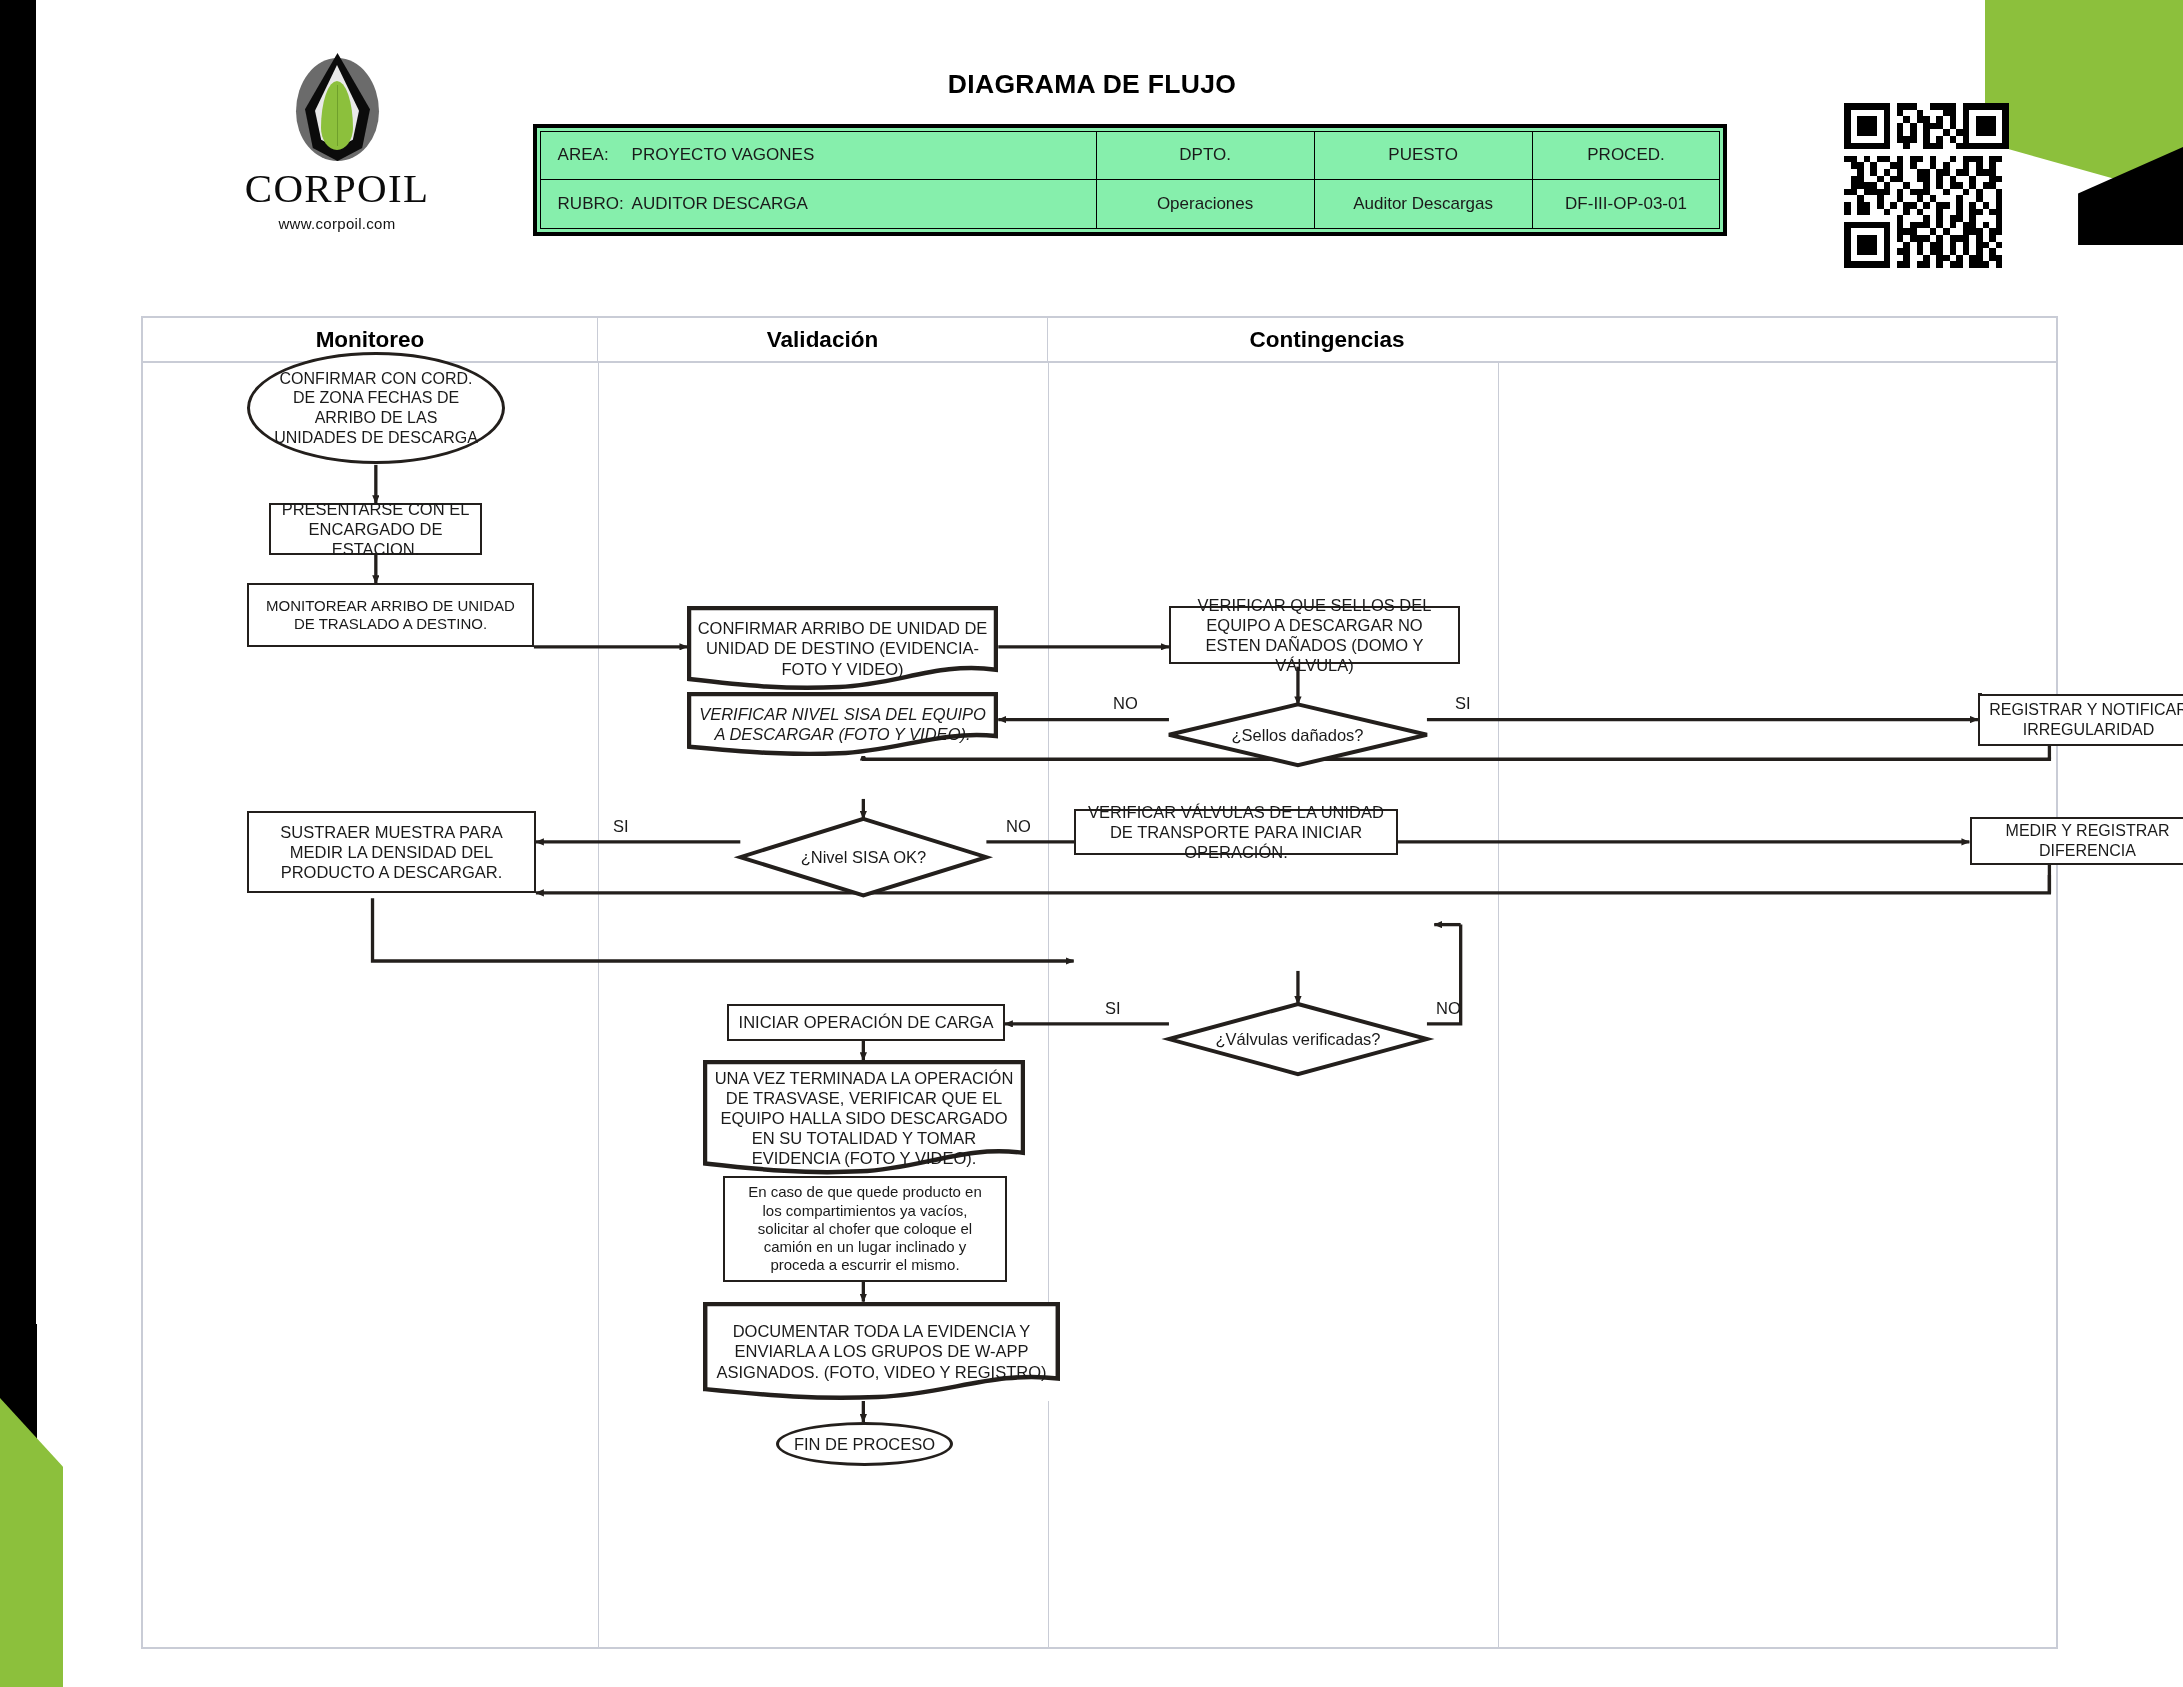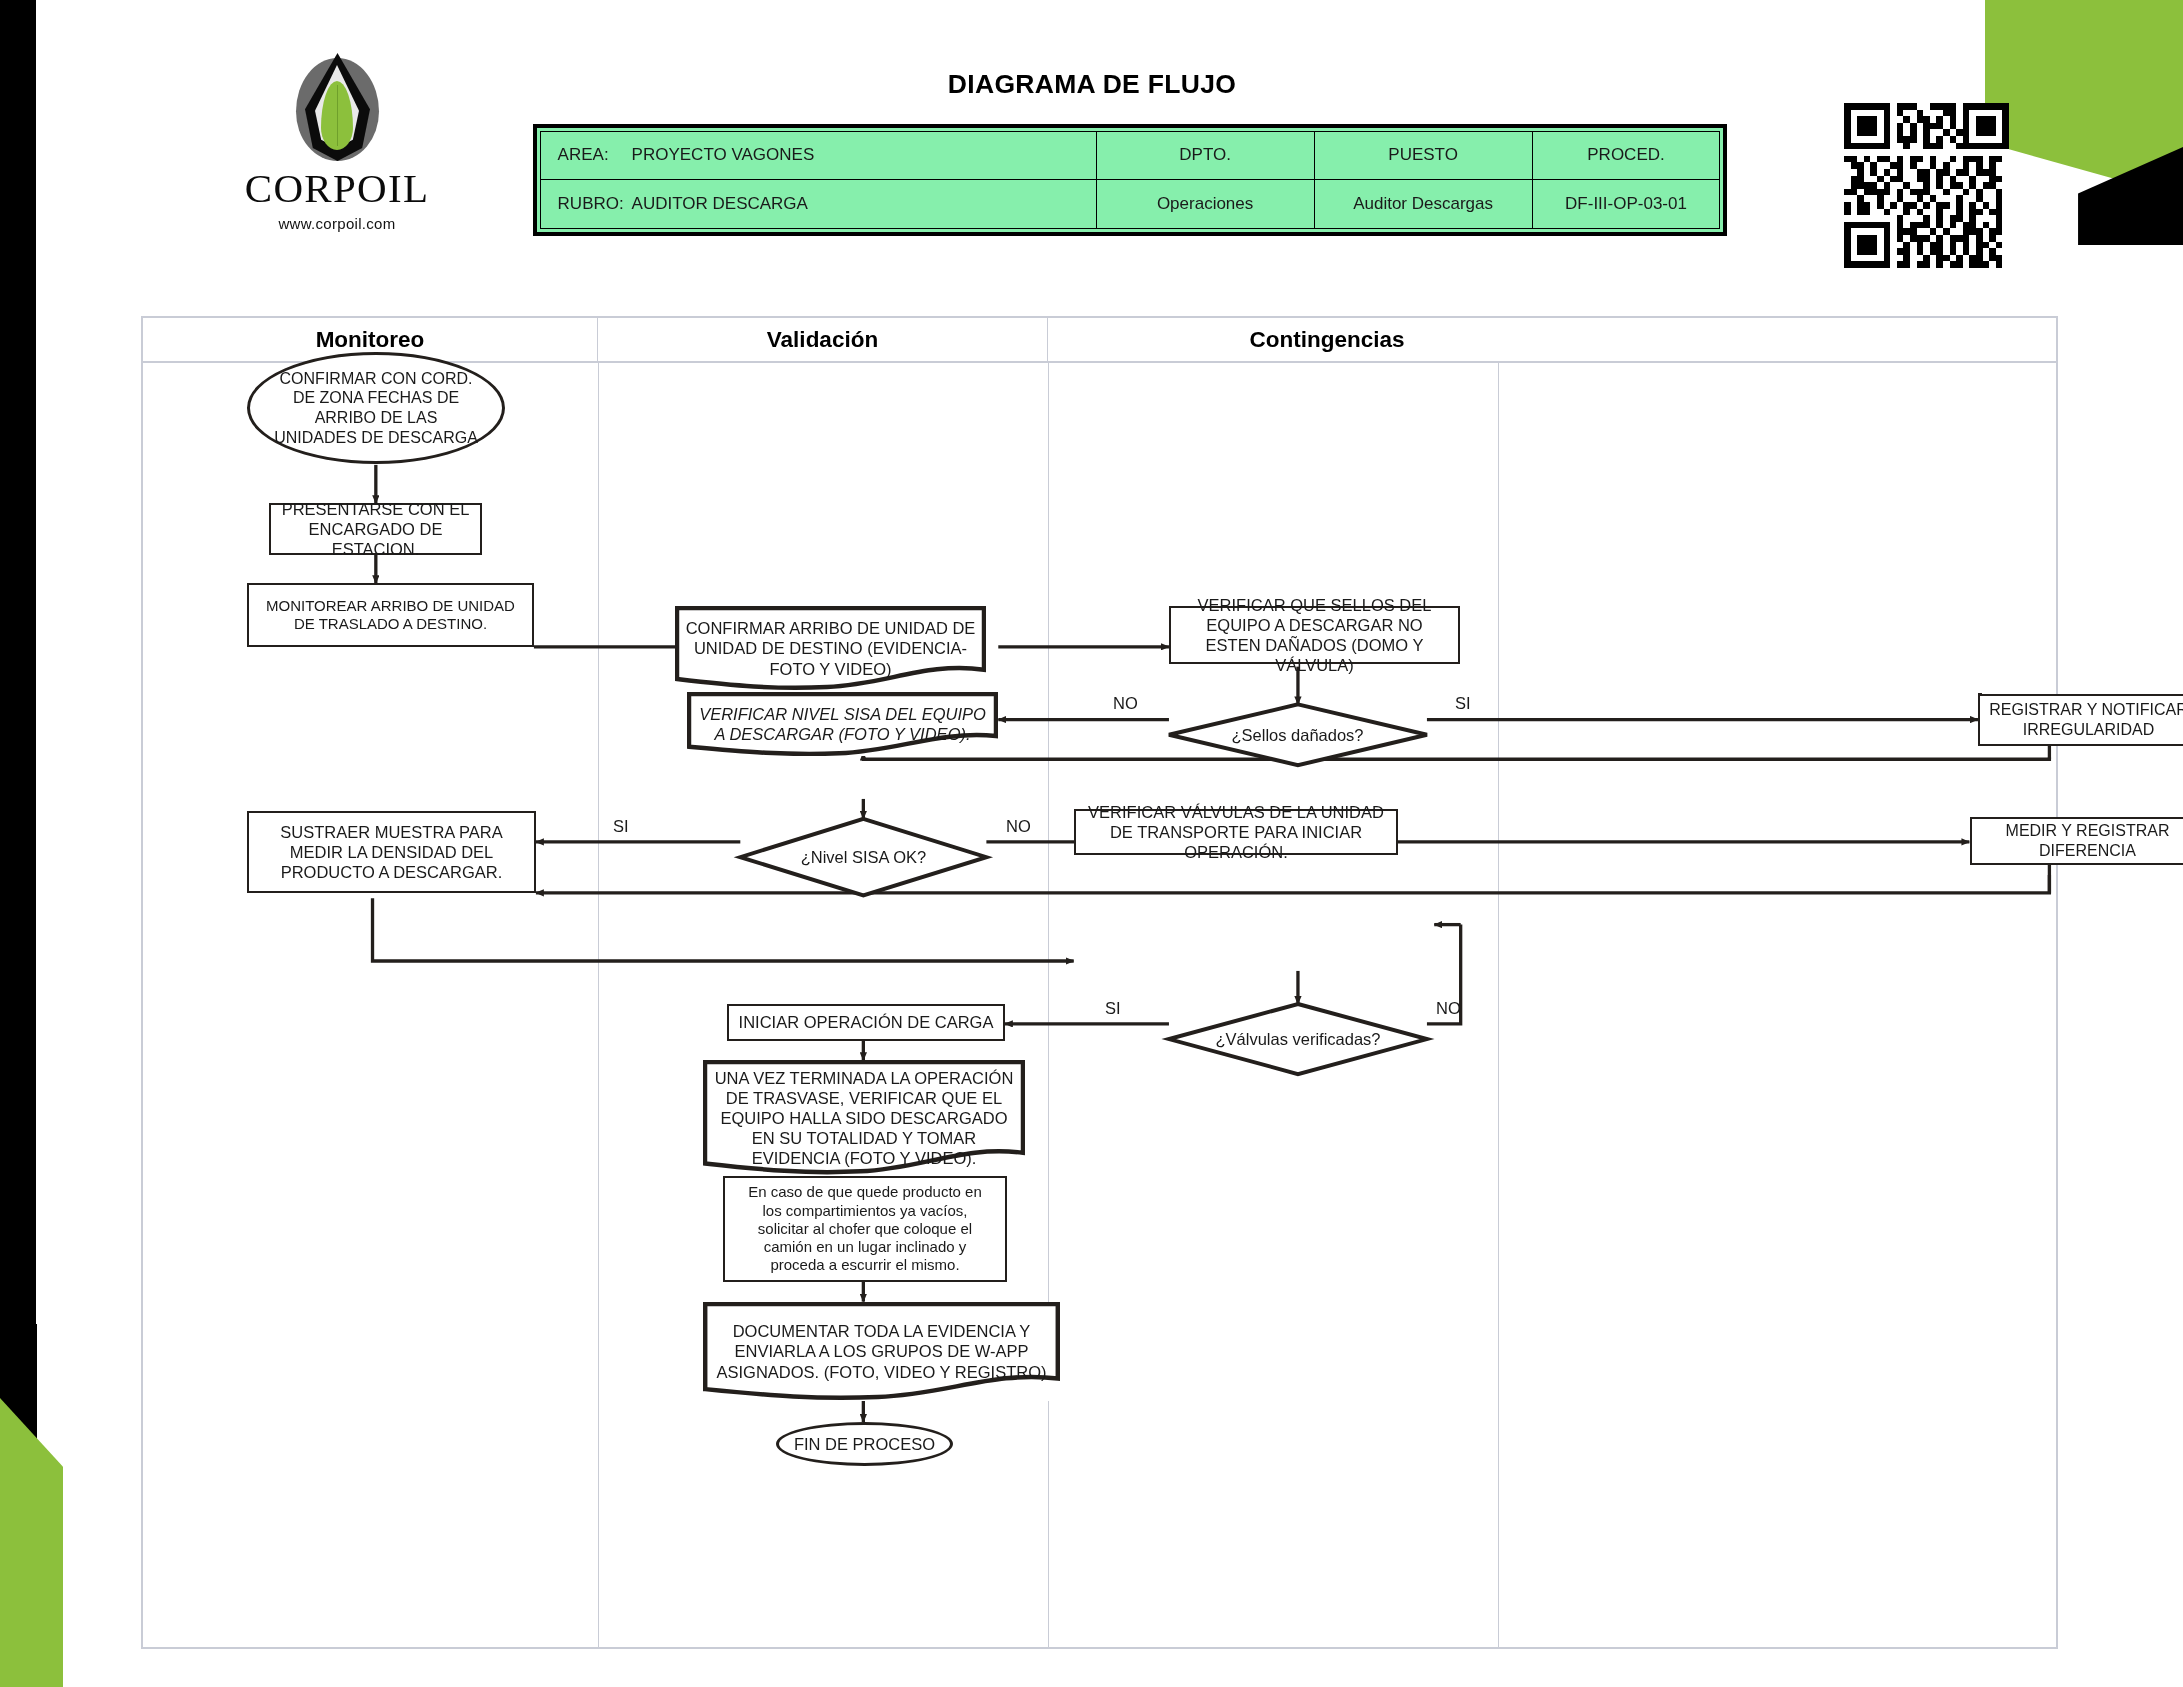--- a/index.html
+++ b/index.html
@@ -349,21 +349,21 @@
   </svg>
 
   <div class="node oval" style="left:106px;top:36px;width:258px;height:112px;font-size:16px;padding:0 22.5px;">CONFIRMAR CON CORD. DE ZONA FECHAS DE ARRIBO DE LAS UNIDADES DE DESCARGA</div>
 
   <div class="node rect" style="left:128px;top:187px;width:213px;height:52px;font-size:16.5px;padding:0 6.6px;">PRESENTARSE CON EL ENCARGADO DE ESTACION.</div>
 
   <div class="node rect" style="left:106px;top:267px;width:287px;height:64px;font-size:15px;padding:0 6.6px;">MONITOREAR ARRIBO DE UNIDAD DE TRASLADO A DESTINO.</div>
 
   <div class="node rect" style="left:106px;top:495px;width:289px;height:82px;font-size:16.5px;padding:0 8px;">SUSTRAER MUESTRA PARA MEDIR LA DENSIDAD DEL PRODUCTO A DESCARGAR.</div>
 
-  <div class="node doc" style="left:534px;top:290px;width:311px;height:85px;font-size:16.5px;">
+  <div class="node doc" style="left:546px;top:290px;width:311px;height:85px;font-size:16.5px;">
     <svg class="docbody" viewBox="0 0 470 128" preserveAspectRatio="none">
       <path d="M3,3 H467 V96 C380,84 320,118 230,122 C150,126 90,120 3,110 Z" fill="#fff" stroke="#231f1c" stroke-width="4.5" vector-effect="non-scaling-stroke"></path>
     </svg>
     <span class="txt">CONFIRMAR ARRIBO DE UNIDAD DE UNIDAD DE DESTINO (EVIDENCIA-FOTO Y VIDEO)</span>
   </div>
 
   <div class="node doc" style="left:546px;top:376px;width:311px;height:64px;font-size:16.5px;font-style:italic;">
     <svg class="docbody" viewBox="0 0 470 96" preserveAspectRatio="none">
       <path d="M3,3 H467 V66 C380,58 320,88 230,92 C150,95 90,90 3,82 Z" fill="#fff" stroke="#231f1c" stroke-width="4.5" vector-effect="non-scaling-stroke"></path>
     </svg>

